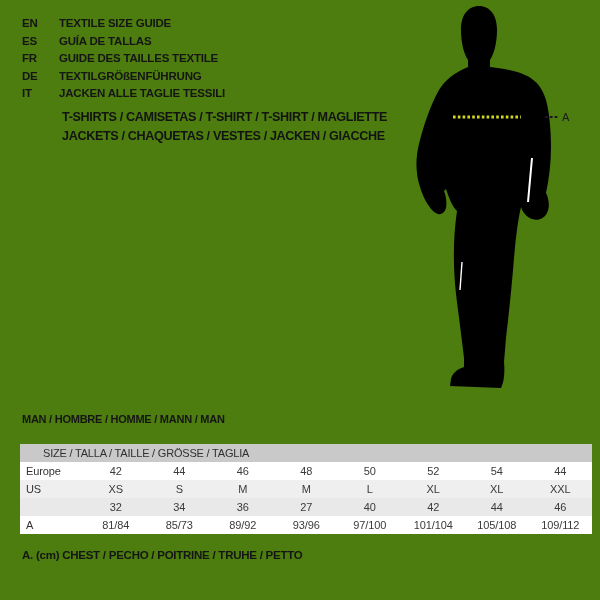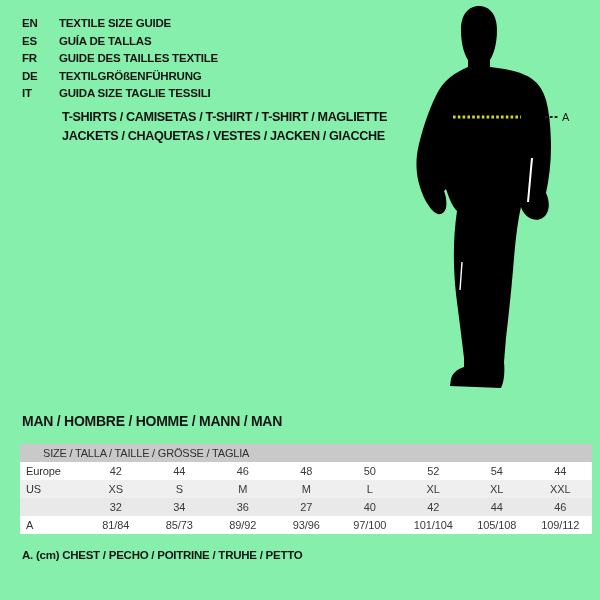--- a/index.html
+++ b/index.html
@@ -1,32 +1,32 @@
 <!DOCTYPE html>
 <html><head>
 <meta charset="utf-8">
 <style>
   html,body{margin:0;padding:0;background:#fff;}
   #canvas{
-    position:relative;width:600px;height:600px;background:#86efac;
+    position:relative;width:600px;height:600px;background:#4d7c0f;
     font-family:"Liberation Sans","DejaVu Sans",sans-serif;
     color:#111;overflow:hidden;
   }
   
   .lang-block{position:absolute;left:22px;top:15px;}
   .lang-row{display:flex;line-height:17.5px;font-size:11.5px;font-weight:bold;letter-spacing:-0.2px;color:#151515;}
   .lang-code{width:37px;flex:0 0 37px;}
   
   .category-block{position:absolute;left:22px;top:108px;margin-left:40px;}
   .category-line{font-size:12.6px;font-weight:bold;line-height:18.5px;letter-spacing:-0.35px;color:#131313;}
   
   .figure-svg{position:absolute;left:398px;top:0;width:184px;height:400px;}
   .measure-a-label{font-family:"Liberation Sans","DejaVu Sans",sans-serif;font-size:11px;fill:#1a1a1a;}
   
-  .section-title{position:absolute;left:22px;top:413px;font-size:14px;font-weight:bold;letter-spacing:-0.25px;color:#151515;}
+  .section-title{position:absolute;left:22px;top:413px;font-size:11px;font-weight:bold;letter-spacing:-0.25px;color:#151515;}
   
   .size-table-wrap{position:absolute;left:20px;top:444px;width:572px;}
   .size-table-header{
     height:18px;line-height:18px;background:#c9c9c9;color:#303030;
     font-size:11px;padding-left:23px;letter-spacing:-0.2px;box-sizing:border-box;
   }
   table.size-table{border-collapse:collapse;table-layout:fixed;width:572px;}
   table.size-table td{
     height:18px;font-size:11px;color:#3a3a3a;text-align:center;
     padding:0;vertical-align:middle;letter-spacing:-0.1px;
@@ -56,21 +56,21 @@
     <div class="lang-row">
       <span class="lang-code">FR</span>
       <span class="lang-label">GUIDE DES TAILLES TEXTILE</span>
     </div>
     <div class="lang-row">
       <span class="lang-code">DE</span>
       <span class="lang-label">TEXTILGRÖßENFÜHRUNG</span>
     </div>
     <div class="lang-row">
       <span class="lang-code">IT</span>
-      <span class="lang-label">GUIDA SIZE TAGLIE TESSILI</span>
+      <span class="lang-label">JACKEN ALLE TAGLIE TESSILI</span>
     </div>
   </div>
 
   <div class="category-block">
     <div class="category-line">T-SHIRTS / CAMISETAS / T-SHIRT / T-SHIRT / MAGLIETTE</div>
     <div class="category-line">JACKETS / CHAQUETAS / VESTES / JACKEN / GIACCHE</div>
   </div>
 
   <svg class="figure-svg" viewBox="398 0 184 400" xmlns="http://www.w3.org/2000/svg">
     <path fill="#000000" d="

